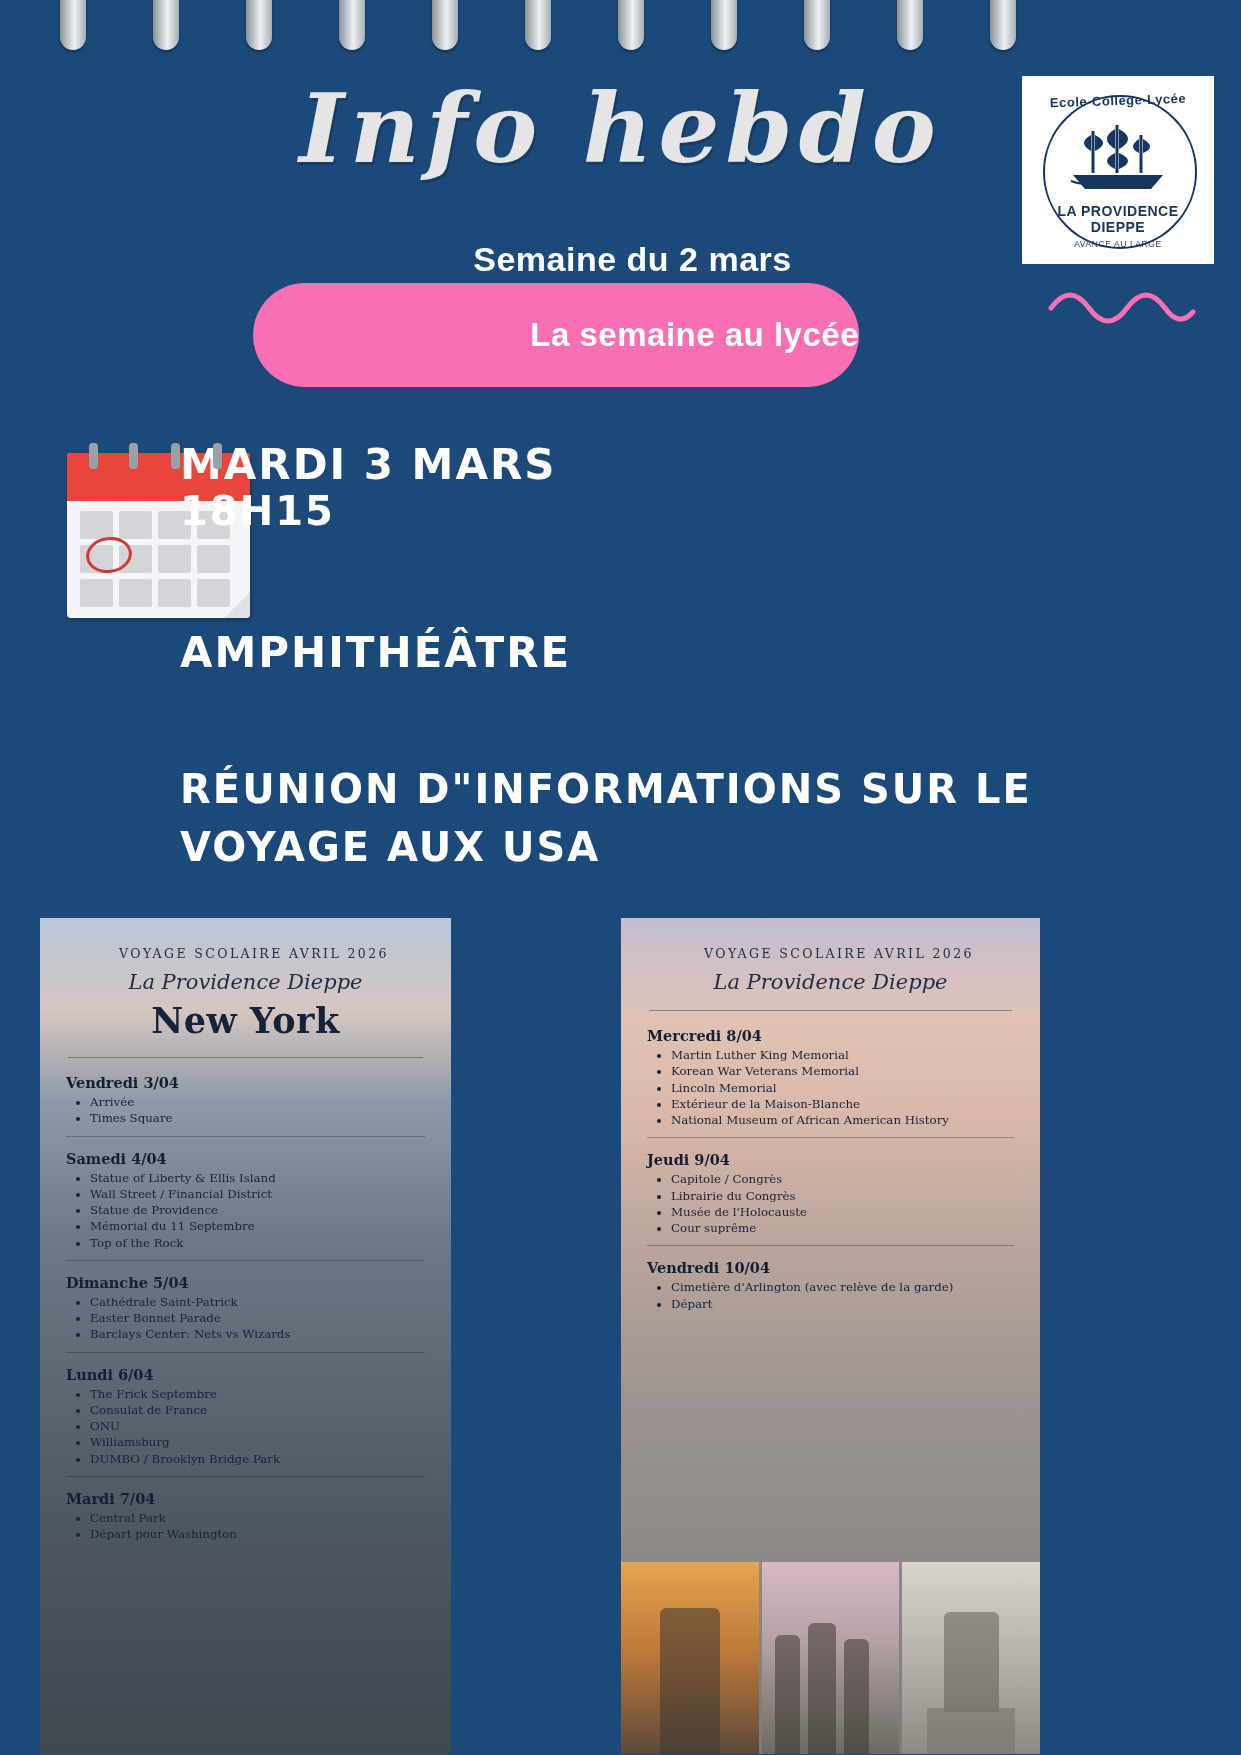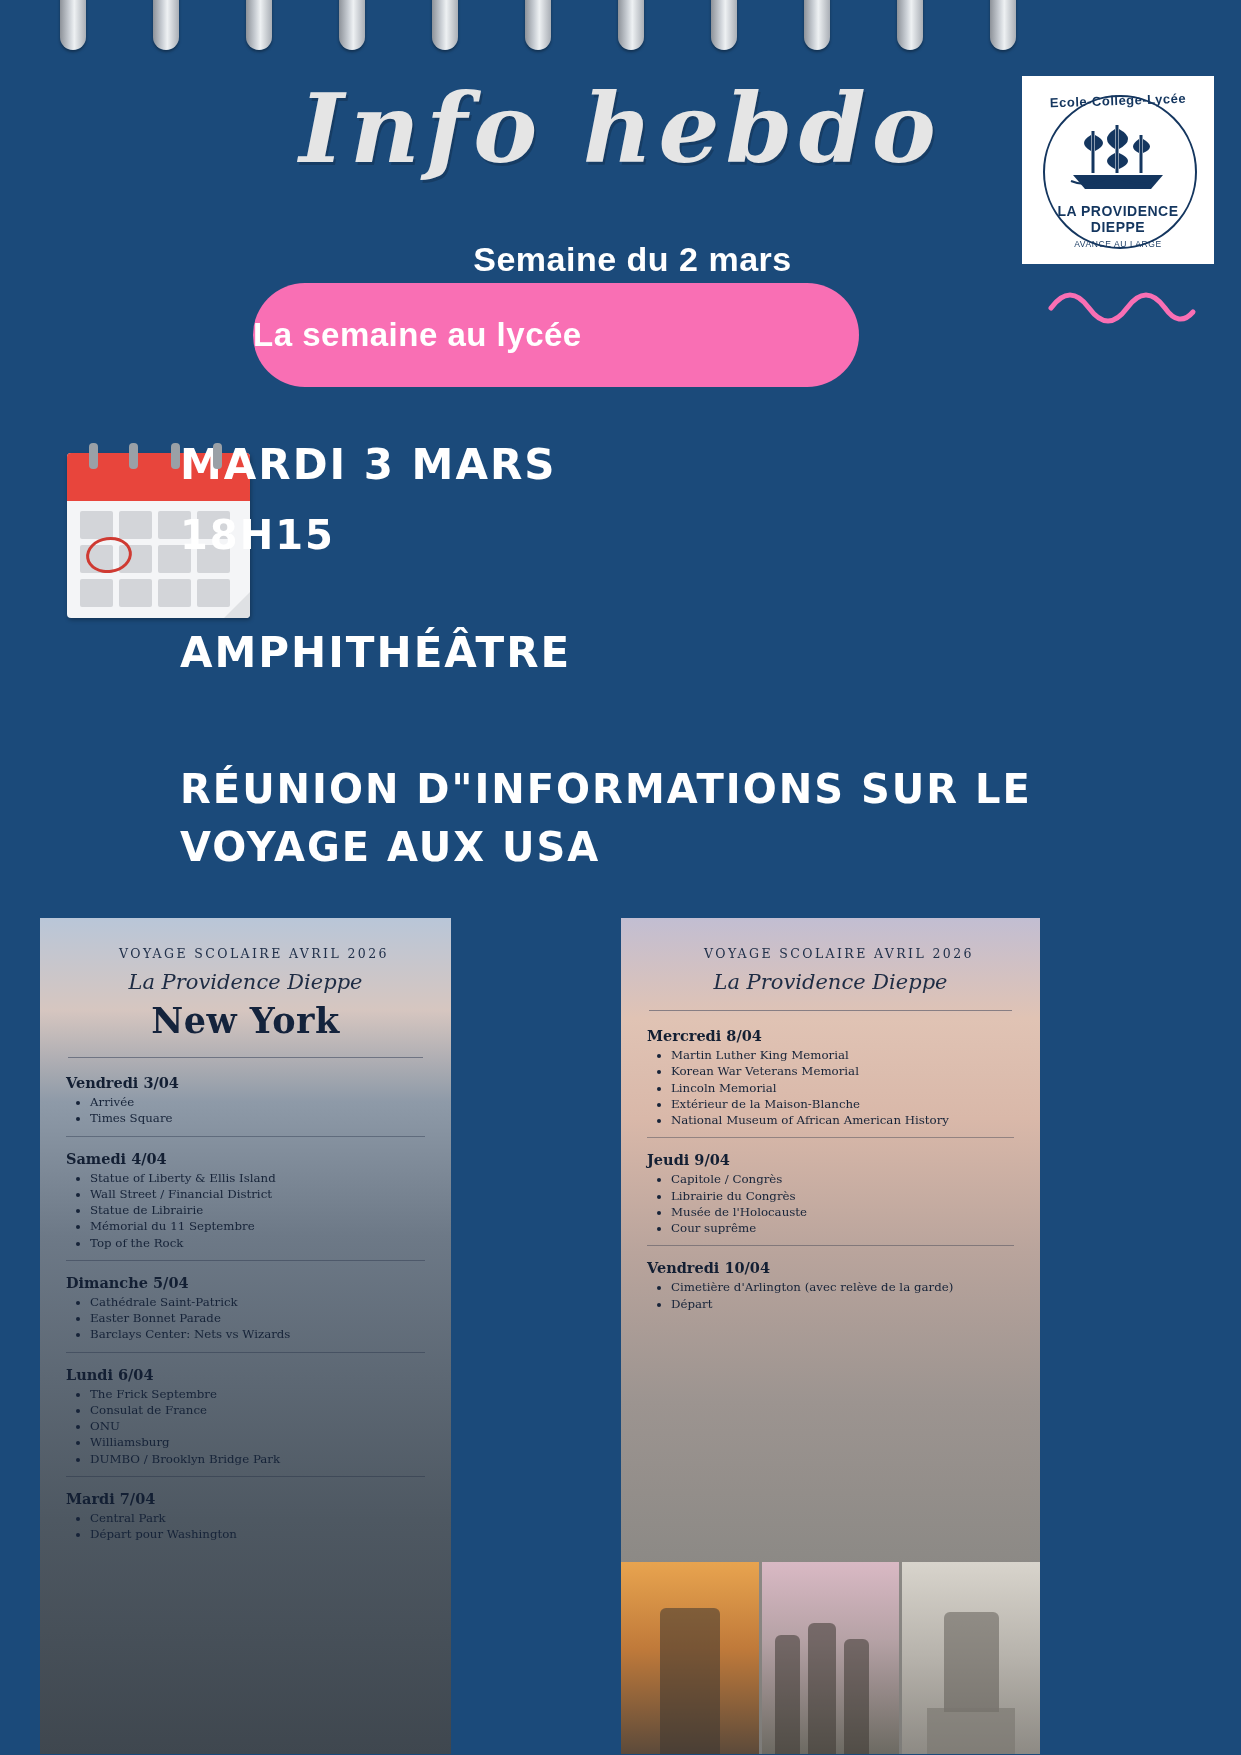--- a/index.html
+++ b/index.html
@@ -63,21 +63,21 @@
   .pink-pill {
     position: absolute;
     top: 283px;
     left: 253px;
     width: 606px;
     height: 104px;
     border-radius: 52px;
     background: #f96fb4;
     display: flex;
     align-items: center;
-    justify-content: flex-start;
+    justify-content: flex-end;
   }
   .pink-pill span {
     font-size: 33px;
     font-weight: bold;
     color: #ffffff;
     letter-spacing: 0.5px;
   }
 
   
   .logo-box {
@@ -195,21 +195,21 @@
     position: absolute;
     left: 180px;
     width: 880px;
     text-align: left;
     color: #ffffff;
     font-family: "DejaVu Sans", sans-serif;
     font-weight: bold;
     letter-spacing: 2px;
   }
   .ev-day   { top: 440px; font-size: 42px; }
-  .ev-time  { top: 512px; font-size: 40px; }
+  .ev-time  { top: 488px; font-size: 40px; }
   .ev-place { top: 628px; font-size: 42px; }
   .ev-desc  { top: 760px; font-size: 40px; line-height: 1.45; }
 
   
   .poster {
     position: absolute;
     overflow: hidden;
   }
   .poster-ny {
     top: 918px; left: 40px;
@@ -387,21 +387,21 @@
     <ul class="p-list">
       <li>Arrivée</li>
       <li>Times Square</li>
     </ul>
     <div class="p-sep"></div>
 
     <div class="p-date">Samedi 4/04</div>
     <ul class="p-list">
       <li>Statue of Liberty &amp; Ellis Island</li>
       <li>Wall Street / Financial District</li>
-      <li>Statue de Librairie</li>
+      <li>Statue de Providence</li>
       <li>Mémorial du 11 Septembre</li>
       <li>Top of the Rock</li>
     </ul>
     <div class="p-sep"></div>
 
     <div class="p-date">Dimanche 5/04</div>
     <ul class="p-list">
       <li>Cathédrale Saint-Patrick</li>
       <li>Easter Bonnet Parade</li>
       <li>Barclays Center: Nets vs Wizards</li>

